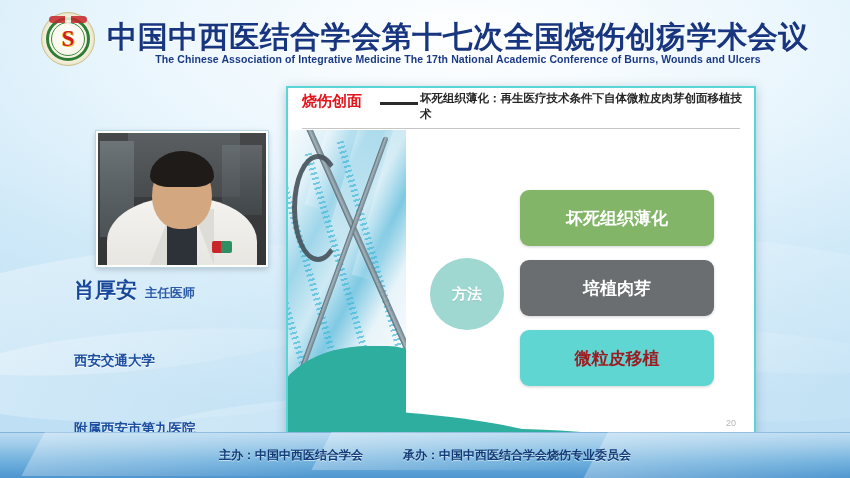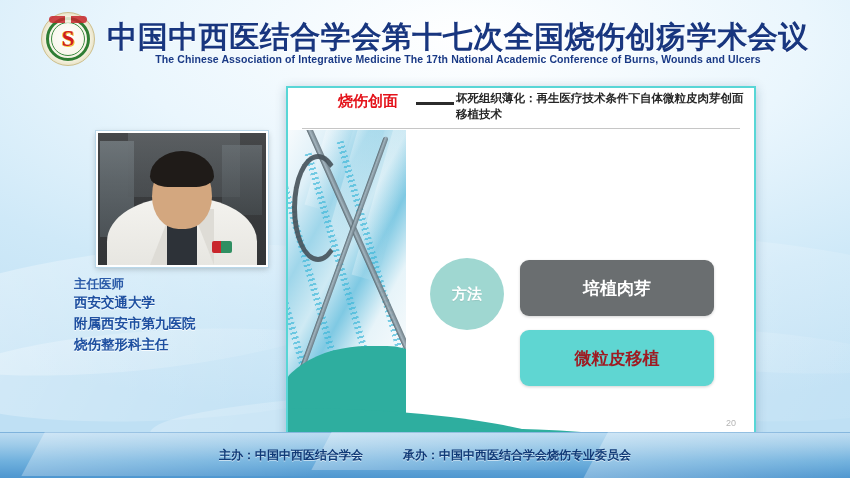--- a/index.html
+++ b/index.html
@@ -147,30 +147,30 @@
   #speaker-nameline { display: flex; align-items: baseline; gap: 8px; }
   #speaker-name {
     font-family: "DejaVu Sans", sans-serif;
     font-size: 21px; font-weight: bold; color: #17489b;
     text-shadow: 0 1px 0 rgba(255,255,255,.85);
   }
   #speaker-role { font-size: 12.5px; font-weight: bold; color: #2a5aa8; }
   .aff-line {
     font-size: 13.5px; font-weight: bold; color: #1d4fa0; line-height: 1.55;
     text-shadow: 0 1px 0 rgba(255,255,255,.8);
+    margin-top: 47px;
   }
 
   
   #slide {
     position: absolute; left: 286px; top: 86px; width: 470px; height: 372px;
     background: #ffffff; z-index: 5;
     border: 2px solid #58d6d6;
     box-shadow: 0 2px 10px rgba(20,60,90,.25);
     overflow: hidden;
-    padding-left: 36px;
   }
   #slide-head { position: relative; height: 40px; padding: 5px 10px 0 12px; }
   #slide-kicker {
     position: absolute; left: 14px; top: 4px;
     font-family: "DejaVu Sans", sans-serif;
     font-size: 15px; font-weight: bold; color: #e4121a; white-space: nowrap;
   }
   #slide-dash {
     position: absolute; left: 92px; top: 14px; width: 38px; height: 3px;
     background: #2b2b2b;
@@ -311,20 +311,21 @@
     <div class="lapelR"></div>
     <div class="shirt"></div>
     <div class="neck"></div>
     <div class="head"></div>
     <div class="hair"></div>
     <div class="badge"></div>
   </div>
 
   <div id="speaker-info">
     <div id="speaker-nameline">
+      <span id="speaker-name">肖厚安</span>
       <span id="speaker-role">主任医师</span>
     </div>
     <div class="aff-line">西安交通大学</div>
     <div class="aff-line">附属西安市第九医院</div>
     <div class="aff-line">烧伤整形科主任</div>
   </div>
 
   <div id="slide">
 
     <div id="slide-head">
@@ -343,20 +344,21 @@
       <div class="stripe" style="left:20px; top:20px; transform:rotate(74deg);"></div>
       <div class="stripe" style="left:52px; top:8px; transform:rotate(74deg);"></div>
       <div class="tool" style="left:14px; top:-10px; transform:rotate(-24deg);"></div>
       <div class="tool" style="left:96px; top:6px; transform:rotate(20deg); width:5px;"></div>
       <div class="hook"></div>
       <div class="teal-wave"></div>
     </div>
 
     <div id="diagram">
       <div id="method-circle">方法</div>
+      <div class="mbox" id="mbox-1" style="background: rgb(130, 181, 103); color: rgb(255, 255, 255);">坏死组织薄化</div>
       <div class="mbox" id="mbox-2" style="background: rgb(106, 110, 112); color: rgb(255, 255, 255);">培植肉芽</div>
       <div class="mbox" id="mbox-3" style="background: rgb(95, 214, 210); color: rgb(158, 27, 34);">微粒皮移植</div>
     </div>
 
     <div id="slide-teal-bottom"></div>
     <div id="slide-teal-bottom2"></div>
     <div id="slide-page">20</div>
   </div>
 
   <div id="footer">

